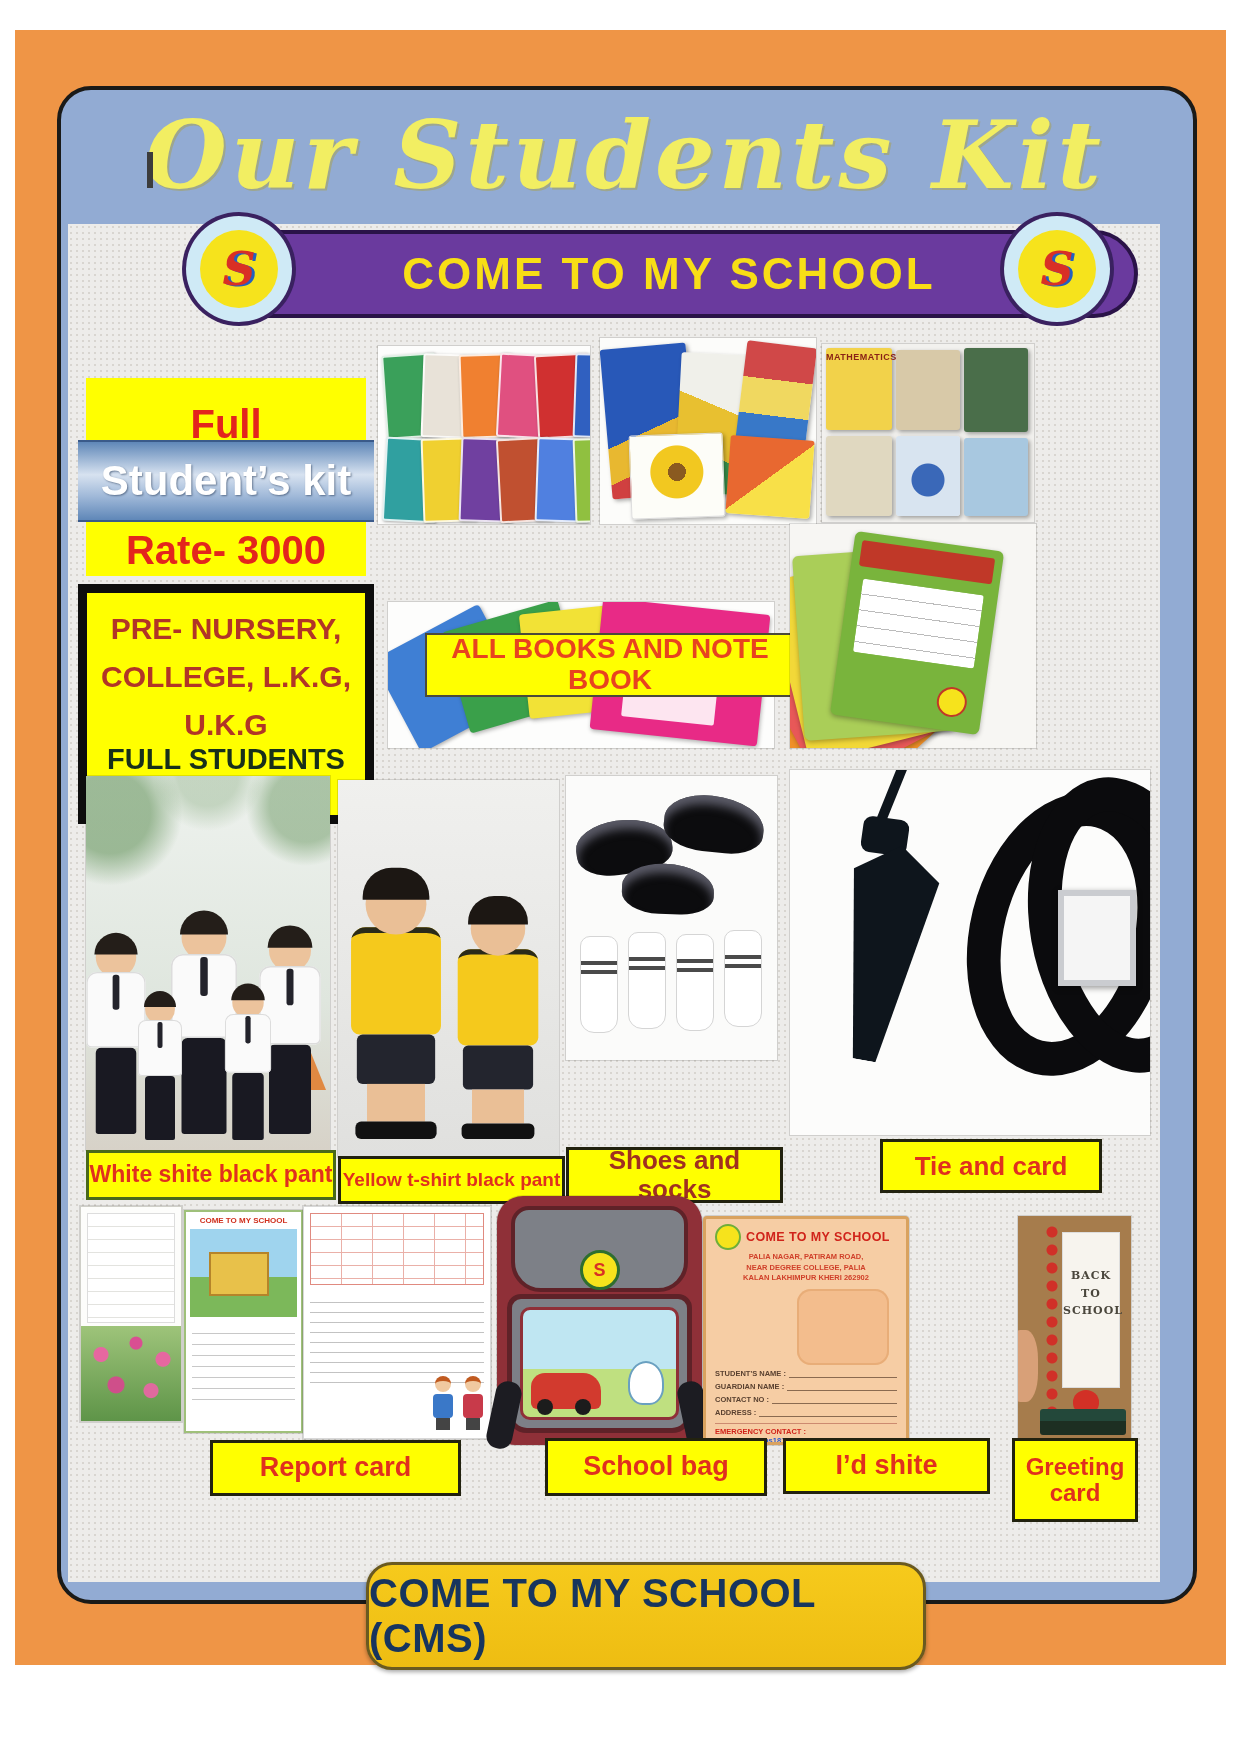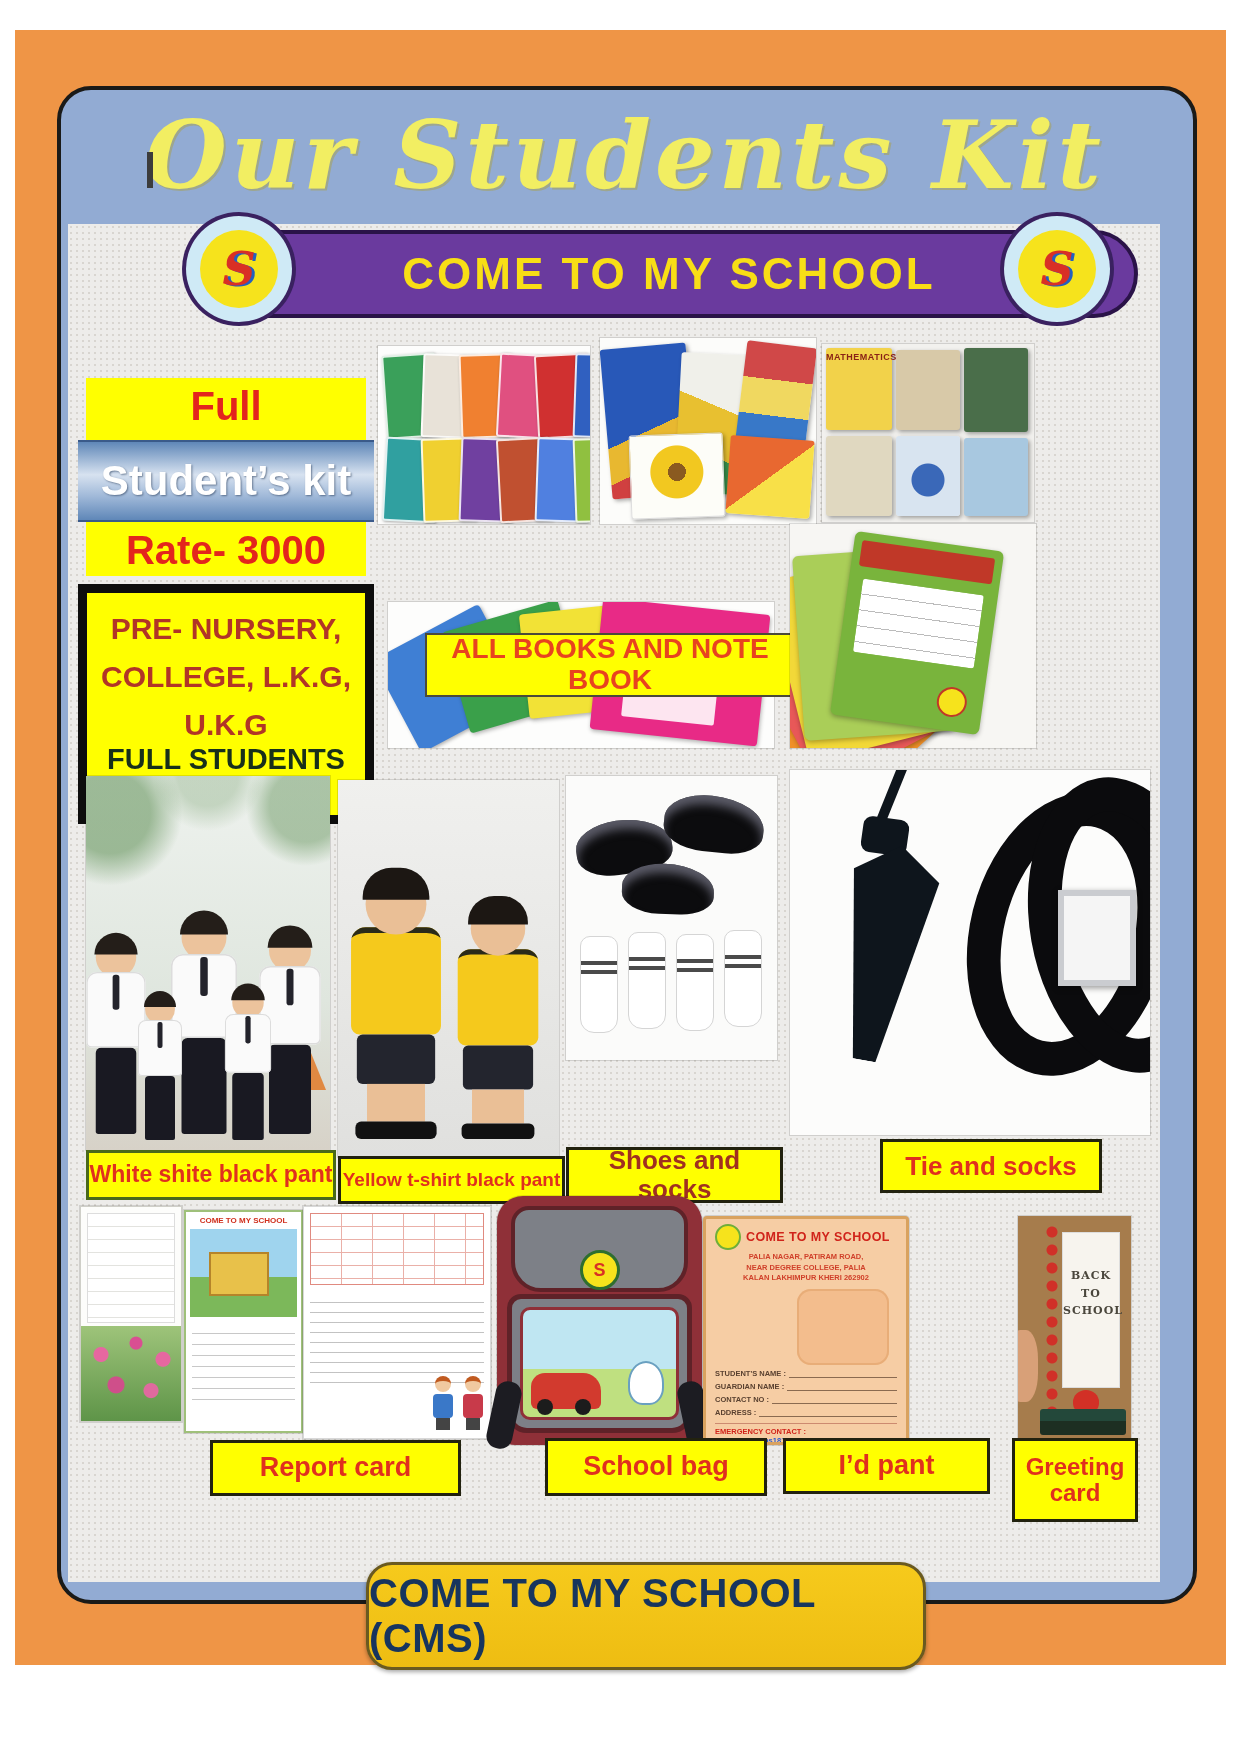--- a/index.html
+++ b/index.html
@@ -30,21 +30,21 @@
           padding:4px; box-sizing:border-box; }
   .logo-ring { width:100%; height:100%; border-radius:50%; background:#cfeaf6;
                display:flex; align-items:center; justify-content:center; }
   .logo-inner { width:78px; height:78px; border-radius:50%; background:#f6e31c;
                 display:flex; align-items:center; justify-content:center; }
   .logo-s { font-family:"DejaVu Serif", serif; font-style:italic; font-weight:bold;
             font-size:46px; color:#d93025; text-shadow:3px 1px 0 #2460c0; }
 
   
   .offer-yellow { left:86px; top:378px; width:280px; height:198px; background:#ffff00; }
-  .offer-full { width:100%; text-align:center; margin-top:6px; font-size:40px;
+  .offer-full { width:100%; text-align:center; margin-top:24px; font-size:40px;
                 font-weight:bold; color:#e3251d; }
   .offer-bar { left:78px; top:440px; width:296px; height:78px;
                background:linear-gradient(180deg,#5f87b8 0%,#d7e2f0 42%,#9fb8d8 70%,#5f87b8 100%);
                border-top:2px solid #3a5a8a; border-bottom:2px solid #3a5a8a;
                display:flex; align-items:center; justify-content:center; }
   .offer-bar span { font-size:42px; font-weight:bold; color:#ffffff;
                     text-shadow:1px 1px 2px rgba(40,60,90,.6); }
   .offer-rate { left:86px; top:528px; width:280px; text-align:center; font-size:40px;
                 font-weight:bold; color:#e3251d; }
   .offer-black-box { left:78px; top:584px; width:296px; height:240px; background:#ffff00;
@@ -422,21 +422,21 @@
   <div class="tag" style="left:86px; top:1150px; width:244px; height:44px; font-size:23px; border-color:#4a6a1a;">
     <span>White shite black pant</span>
   </div>
   <div class="tag" style="left:338px; top:1156px; width:221px; height:42px; font-size:19px;">
     <span>Yellow t-shirt black pant</span>
   </div>
   <div class="tag" style="left:566px; top:1147px; width:211px; height:50px; font-size:26px; color:#a03020;">
     <span>Shoes and socks</span>
   </div>
   <div class="tag" style="left:880px; top:1139px; width:216px; height:48px; font-size:26px;">
-    <span>Tie and socks</span>
+    <span>Tie and card</span>
   </div>
 
   <div class="photo flower-card" style="left:80px; top:1206px; width:100px; height:214px;">
     <div class="fc-table"></div>
     <div class="fc-flowers"></div>
   </div>
 
   <div class="photo report-card" style="left:184px; top:1210px; width:119px; height:223px;">
     <div class="rc-header">COME TO MY SCHOOL</div>
     <div class="rc-scene">
@@ -520,21 +520,21 @@
     <div class="gc-books"></div>
   </div>
 
   <div class="tag" style="left:210px; top:1440px; width:245px; height:50px; font-size:27px;">
     <span>Report card</span>
   </div>
   <div class="tag" style="left:545px; top:1438px; width:216px; height:52px; font-size:27px;">
     <span>School bag</span>
   </div>
   <div class="tag" style="left:783px; top:1438px; width:201px; height:50px; font-size:27px;">
-    <span>I’d pant</span>
+    <span>I’d shite</span>
   </div>
   <div class="tag" style="left:1012px; top:1438px; width:120px; height:78px; font-size:24px; flex-direction:column;">
     <span>Greeting</span>
     <span>card</span>
   </div>
 
   <div class="abs cta">
     <span>COME TO MY SCHOOL (CMS)</span>
   </div>
 </div>

